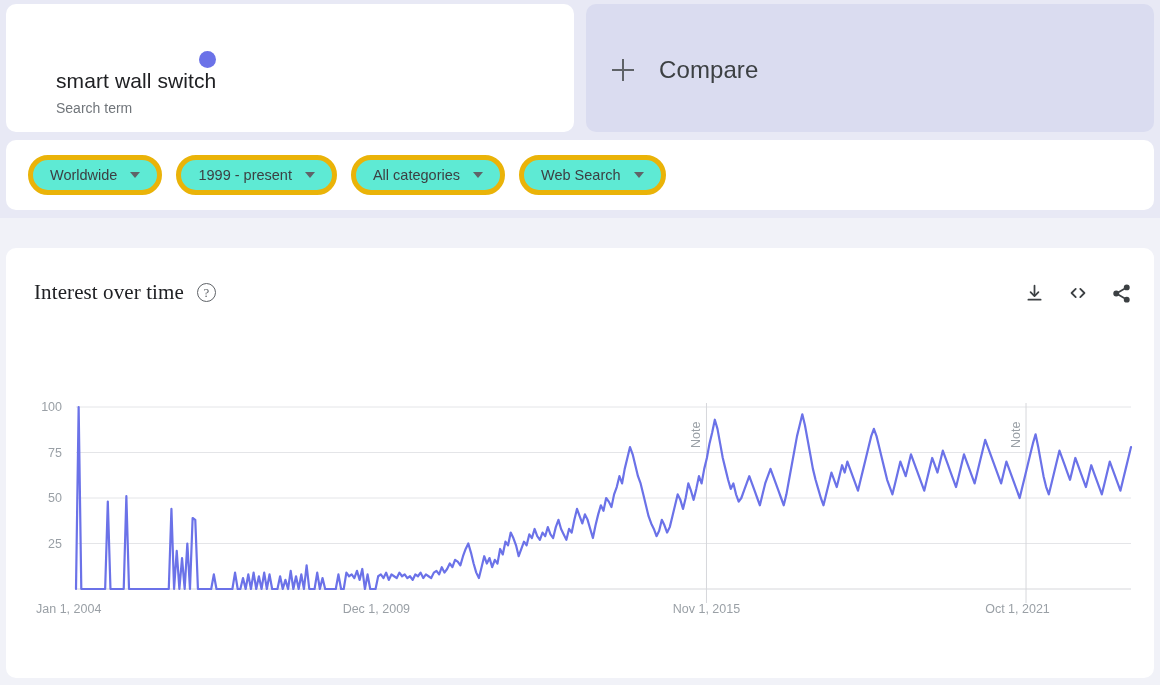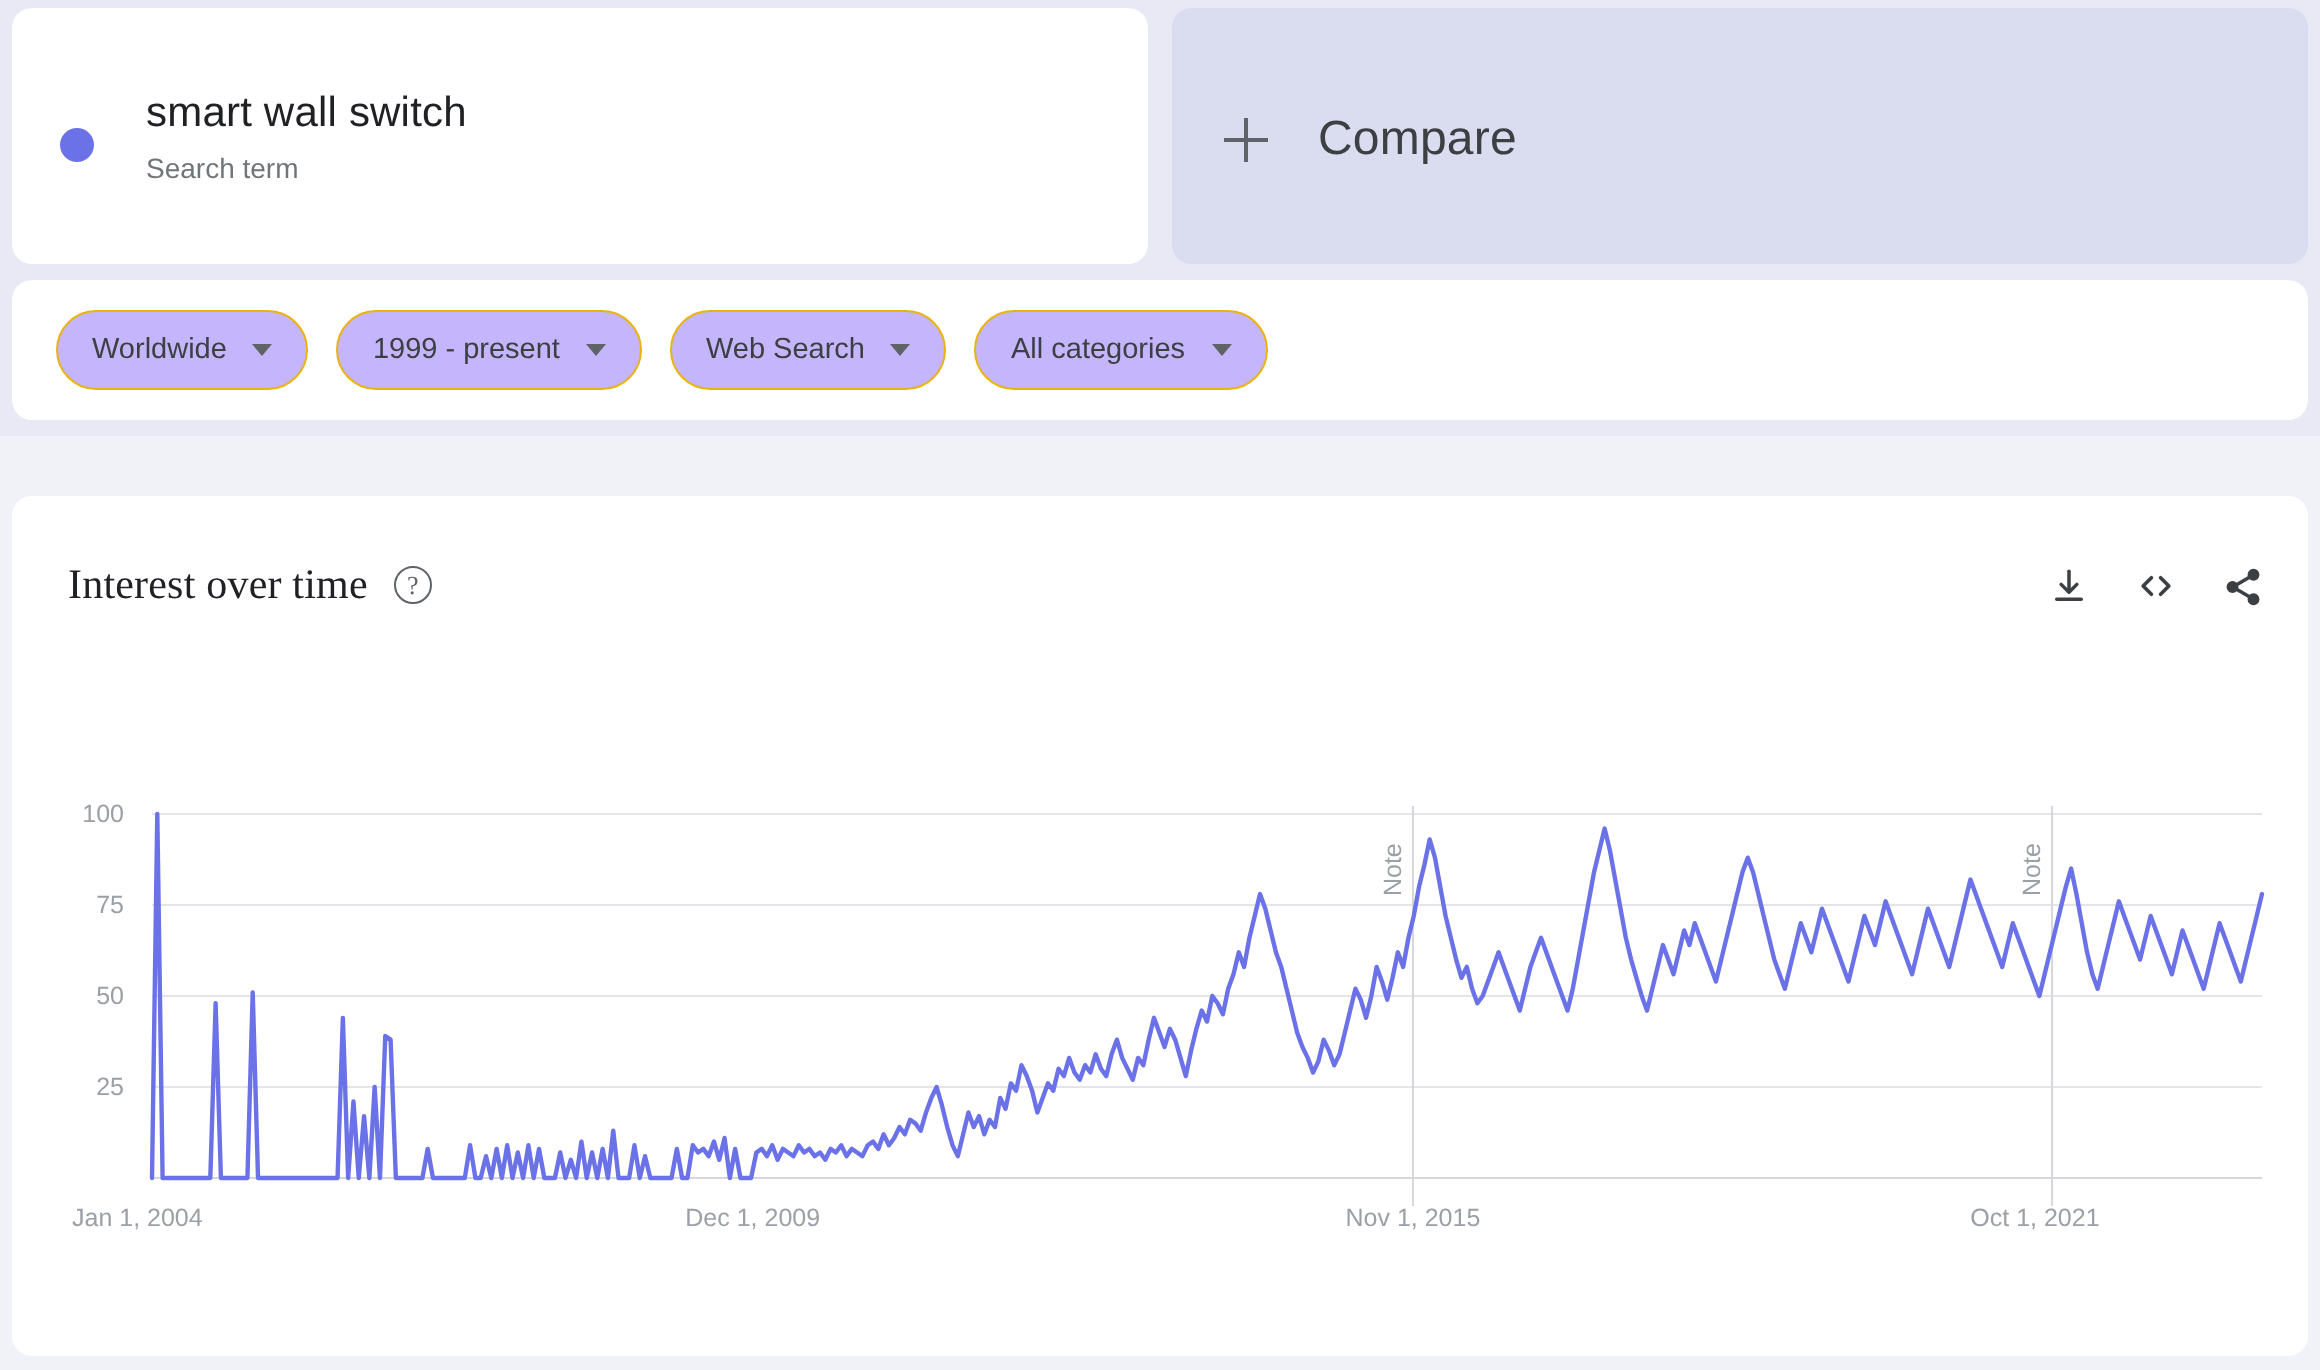--- a/index.html
+++ b/index.html
@@ -16,21 +16,21 @@
   .topband {
     position: absolute; left: 0; top: 0; width: 1160px; height: 218px;
     background: #e8e9f5;
   }
   .term-card {
     position: absolute; left: 6px; top: 4px; width: 568px; height: 128px;
     background: #ffffff; border-radius: 10px;
   }
   .term-row {
     position: absolute; left: 24px; top: 40px;
-    display: flex; align-items: center;
+    display: flex; align-items: flex-end; flex-direction: column;
   }
   .term-dot {
     width: 17px; height: 17px; border-radius: 50%;
     background: #6b72e8; margin-top: 7px; flex: 0 0 auto;
   }
   .term-texts { margin-left: 26px; }
   .term-title {
     font-size: 21px; color: #202124; line-height: 26px; letter-spacing: .1px;
   }
   .term-sub {
@@ -56,23 +56,23 @@
     margin-left: 25px; font-size: 24px; color: #3c4043; letter-spacing: .1px;
   }
 
   
   .filterbar {
     position: absolute; left: 6px; top: 140px; width: 1148px; height: 70px;
     background: #ffffff; border-radius: 10px;
   }
   .chips { position: absolute; left: 22px; top: 15px; display: flex; }
   .chip {
-    height: 40px; border: 1px solid #eab308; border-radius: 20px;
+    height: 40px; border: 5px solid #eab308; border-radius: 20px;
     display: flex; align-items: center; padding: 0 17px;
-    margin-right: 14px; cursor: pointer; background: #c4b5fd;
+    margin-right: 14px; cursor: pointer; background: #5eead4;
   }
   .chip-label { font-size: 14.5px; color: #3c4043; white-space: nowrap; }
   .caret {
     width: 0; height: 0; margin-left: 13px;
     border-left: 5px solid transparent; border-right: 5px solid transparent;
     border-top: 6px solid #5f6368;
   }
 
   
   .chart-card {
@@ -135,25 +135,25 @@
     <div class="chips">
       <div class="chip">
         <span class="chip-label">Worldwide</span>
         <span class="caret"></span>
       </div>
       <div class="chip">
         <span class="chip-label">1999 - present</span>
         <span class="caret"></span>
       </div>
       <div class="chip">
+        <span class="chip-label">All categories</span>
+        <span class="caret"></span>
+      </div>
+      <div class="chip">
         <span class="chip-label">Web Search</span>
-        <span class="caret"></span>
-      </div>
-      <div class="chip">
-        <span class="chip-label">All categories</span>
         <span class="caret"></span>
       </div>
     </div>
   </div>
 
   <div class="chart-card">
 
     <div class="chart-head">
       <div class="chart-title-wrap">
         <span class="chart-title">Interest over time</span>

